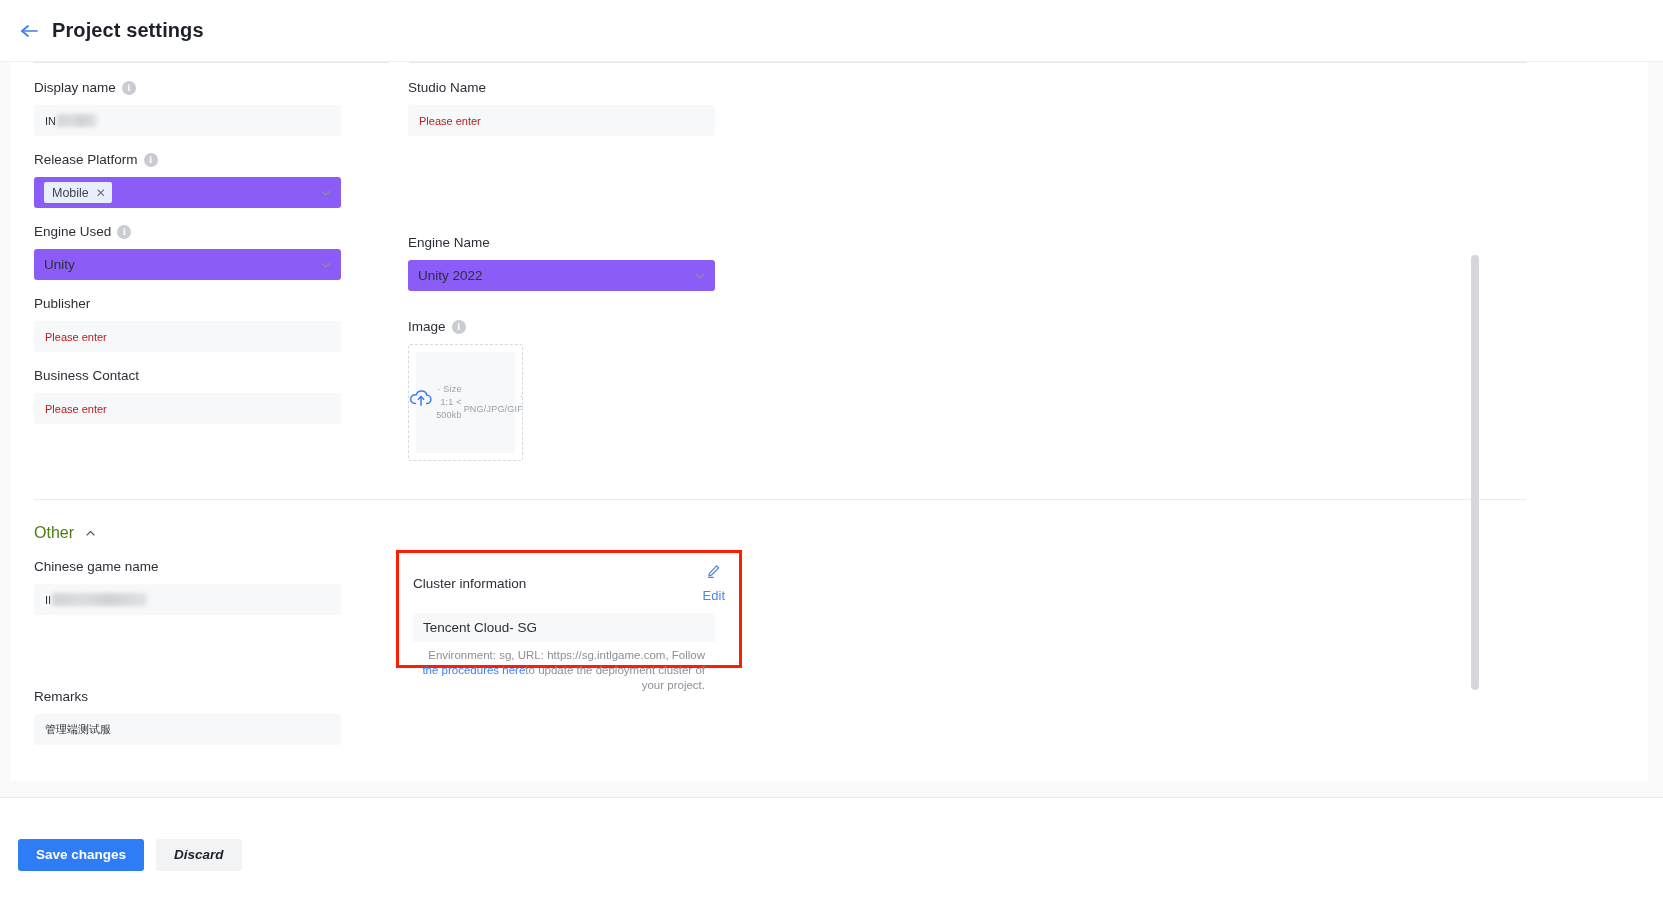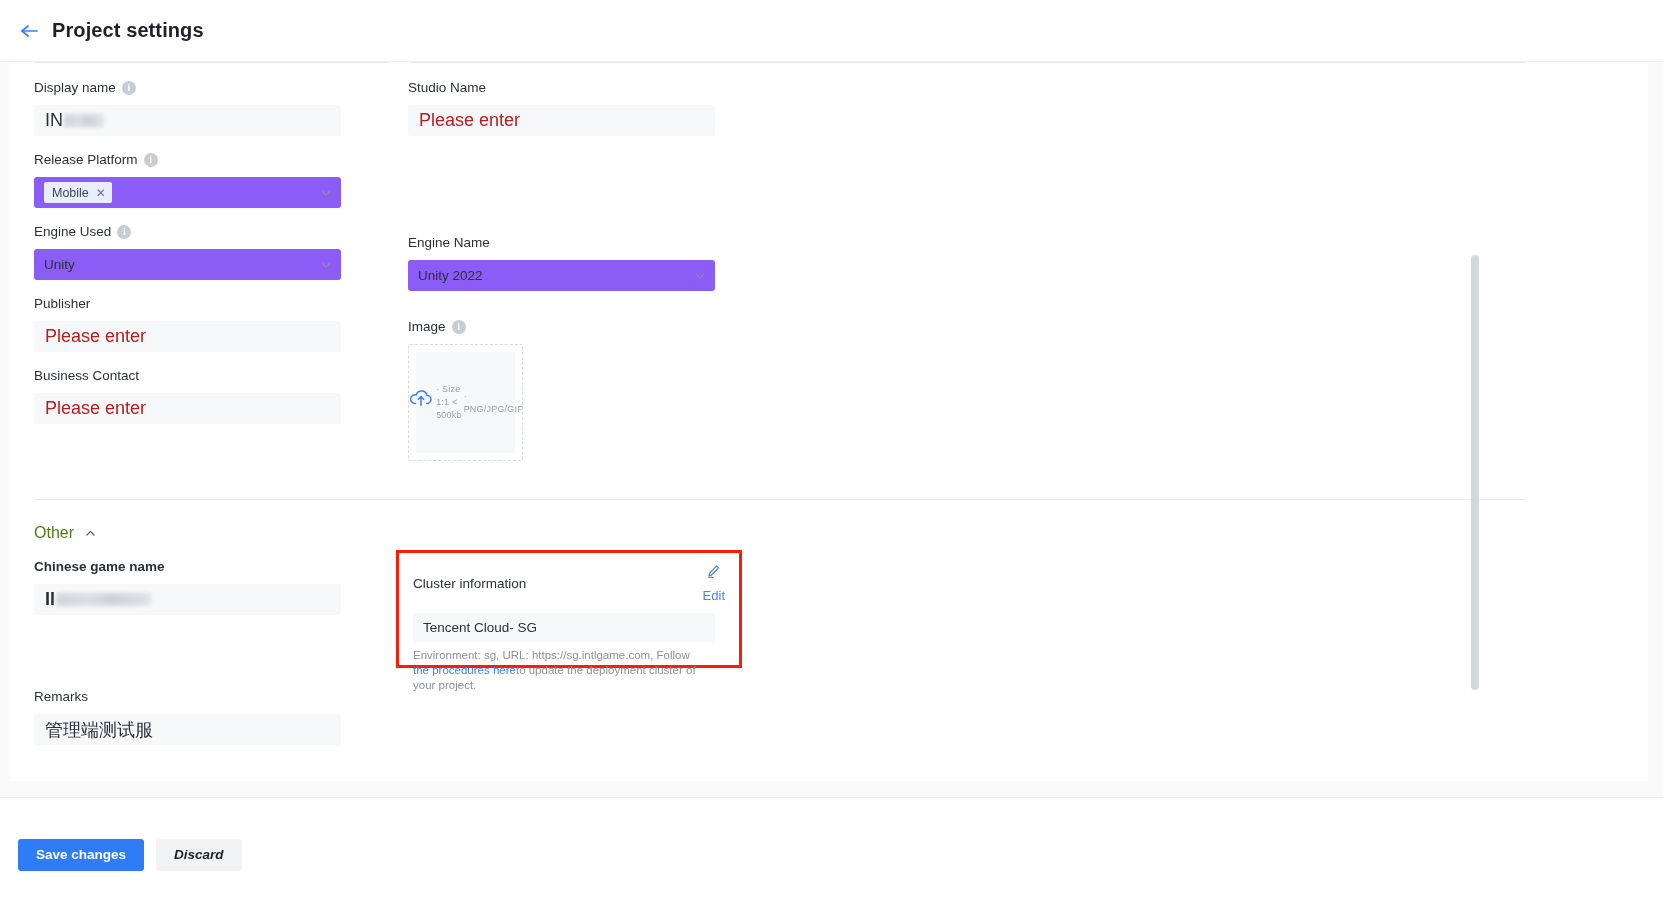--- a/index.html
+++ b/index.html
@@ -3,21 +3,21 @@
 <meta charset="utf-8">
 <style>
   * { box-sizing: border-box; }
   html, body {
     margin: 0; padding: 0;
     width: 1663px; height: 911px;
     background: #ffffff;
     font-family: "Liberation Sans", sans-serif;
     overflow: hidden;
   }
-  .app { position: relative; width: 1480px; height: 911px; background: #fff; }
+  .app { position: relative; width: 1480px; height: 911px; background: #fff; text-align: right; }
 
   
   .header {
     position: absolute; left: 0; top: 0; width: 1663px; height: 62px;
     background: #ffffff;
     border-bottom: 1px solid #eef0f2;
     display: flex; align-items: center;
     padding-left: 14px;
   }
   .back-btn {
@@ -62,21 +62,21 @@
     width: 14px; height: 14px; border-radius: 50%;
     background: #c9ccd1; color: #fff; display: inline-flex;
     align-items: center; justify-content: center;
     font-size: 10px; font-weight: bold; font-family: "Liberation Serif", serif;
     line-height: 1;
   }
   .f-input {
     width: 307px; height: 31px; background: #f7f8fa;
     border: 1px solid transparent; border-radius: 3px;
     display: flex; align-items: center; padding: 0 10px;
-    font-size: 18px; color: #2b3038;
+    font-size: 11px; color: #2b3038;
   }
   .f-input .ph { color: #b91c1c; }
   .f-select {
     width: 307px; height: 31px; background: #8b5cf6;
     border-radius: 3px; display: flex; align-items: center;
     justify-content: space-between; padding: 0 9px 0 10px;
     font-size: 13.5px; color: #2b3038; gap: 32px;
   }
   .chev { color: #8a9099; display: flex; align-items: center; }
   .tag {
@@ -311,21 +311,21 @@
       <div class="sect-divider"></div>
       <div class="sect-title">
         <span>Other</span>
         <span class="caret">
           <svg width="13" height="13" viewBox="0 0 13 13">
               <path d="M3 8 L6.5 4.5 L10 8" fill="none" stroke="#5b6168" stroke-width="1.2" stroke-linecap="round" stroke-linejoin="round"></path>
             </svg>
         </span>
       </div>
 
-      <div style="position:absolute; left:24px; top:497px;font-weight:bold;">
+      <div style="position:absolute; left:24px; top:497px;">
         <div class="f-label">
           <span>Chinese game name</span>
         </div>
         <div class="f-input">
           <span>II</span>
             <span class="blurred" style="width:95px;"></span>
         </div>
       </div>
 
       <div style="position:absolute; left:24px; top:627px;">

